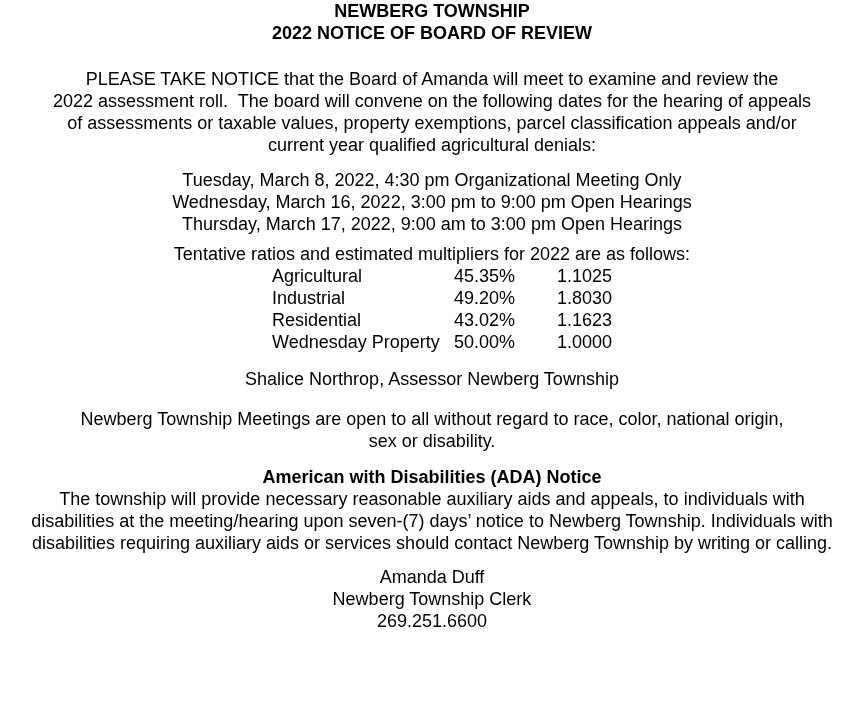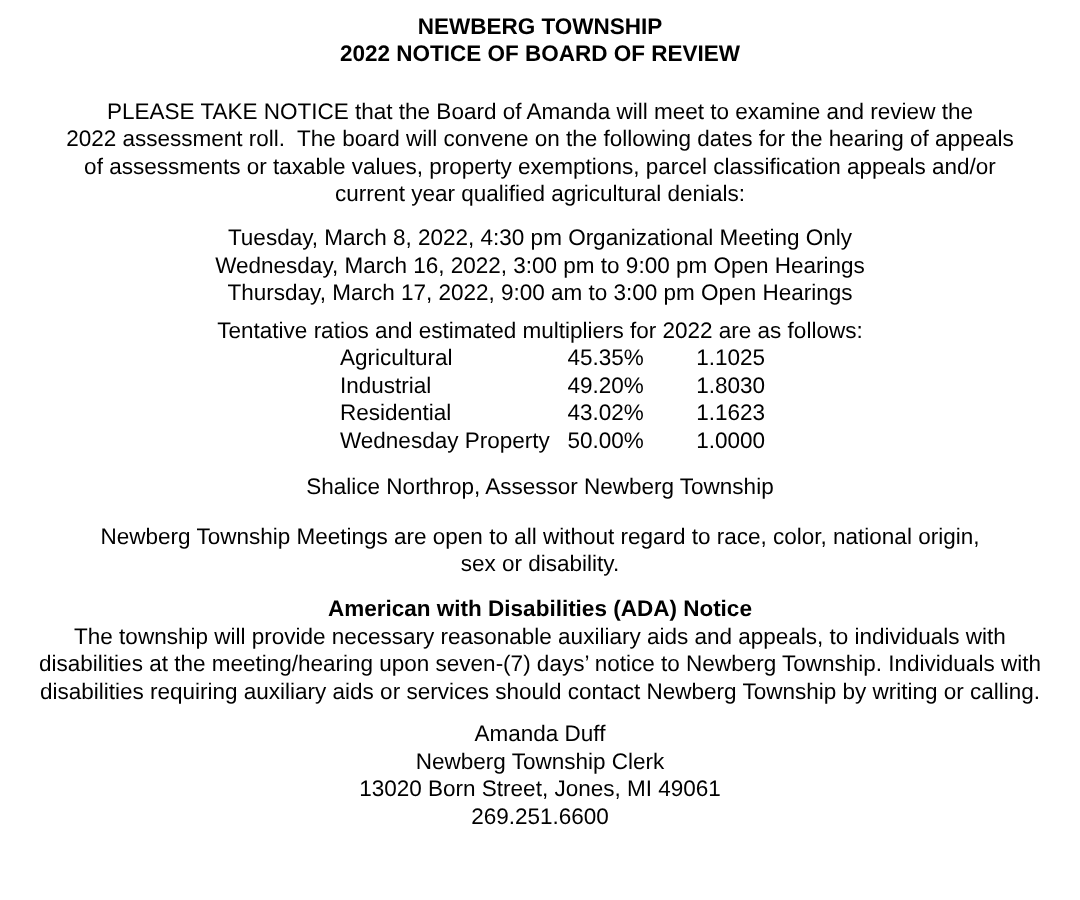--- a/index.html
+++ b/index.html
@@ -4,21 +4,20 @@
   <style>
     html, body {
       margin: 0;
       padding: 0;
       background: #ffffff;
     }
     .doc {
       width: 860px;
       height: 720px;
       margin: 0 auto;
-      padding-top: 10px;
       box-sizing: border-box;
       background: #ffffff;
       color: #000000;
       font-family: "Liberation Sans", "DejaVu Sans", sans-serif;
       font-size: 18px;
       line-height: 22px;
       overflow: hidden;
     }
     .line {
       text-align: center;
@@ -99,17 +98,16 @@
   <div class="ada">
     <div class="line bold">American with Disabilities (ADA) Notice</div>
     <div class="line">The township will provide necessary reasonable auxiliary aids and appeals, to individuals with</div>
     <div class="line">disabilities at the meeting/hearing upon seven-(7) days’ notice to Newberg Township. Individuals with</div>
     <div class="line">disabilities requiring auxiliary aids or services should contact Newberg Township by writing or calling.</div>
   </div>
 
   <div class="contact">
     <div class="line">Amanda Duff</div>
     <div class="line">Newberg Township Clerk</div>
-    <div class="line">13020 Born Street, Jones, MI 49061</div>
     <div class="line">269.251.6600</div>
   </div>
 
 </div>
 
 </body></html>

